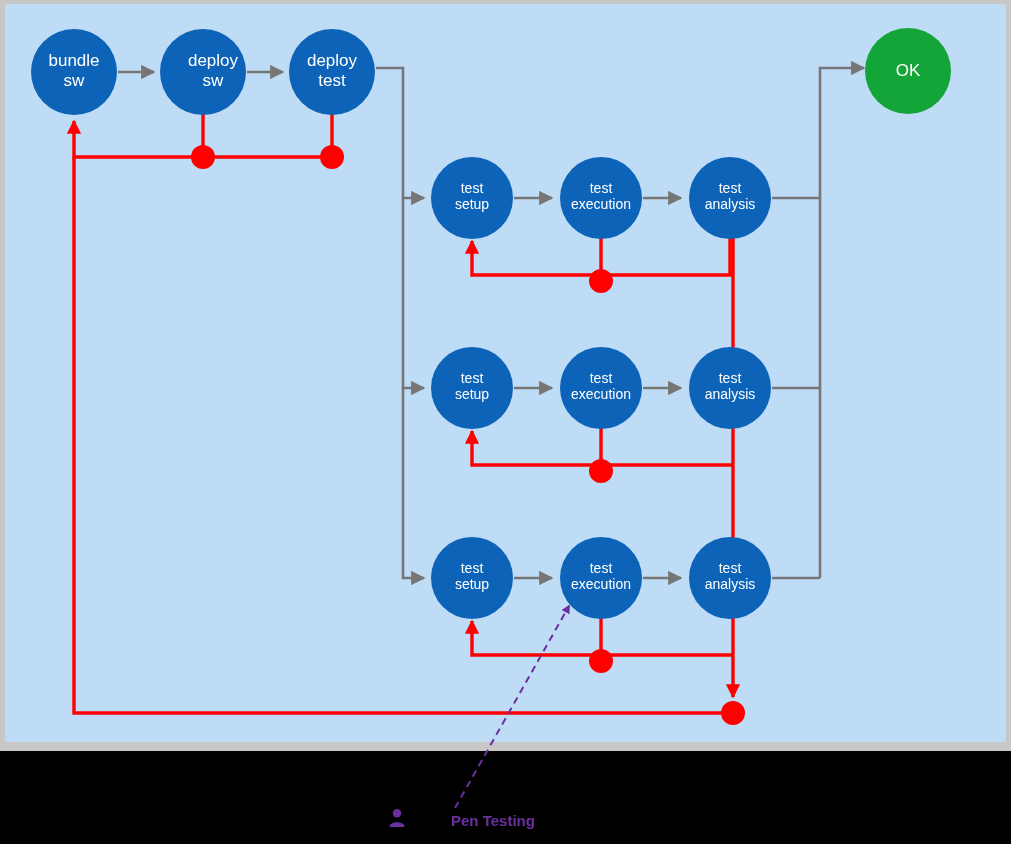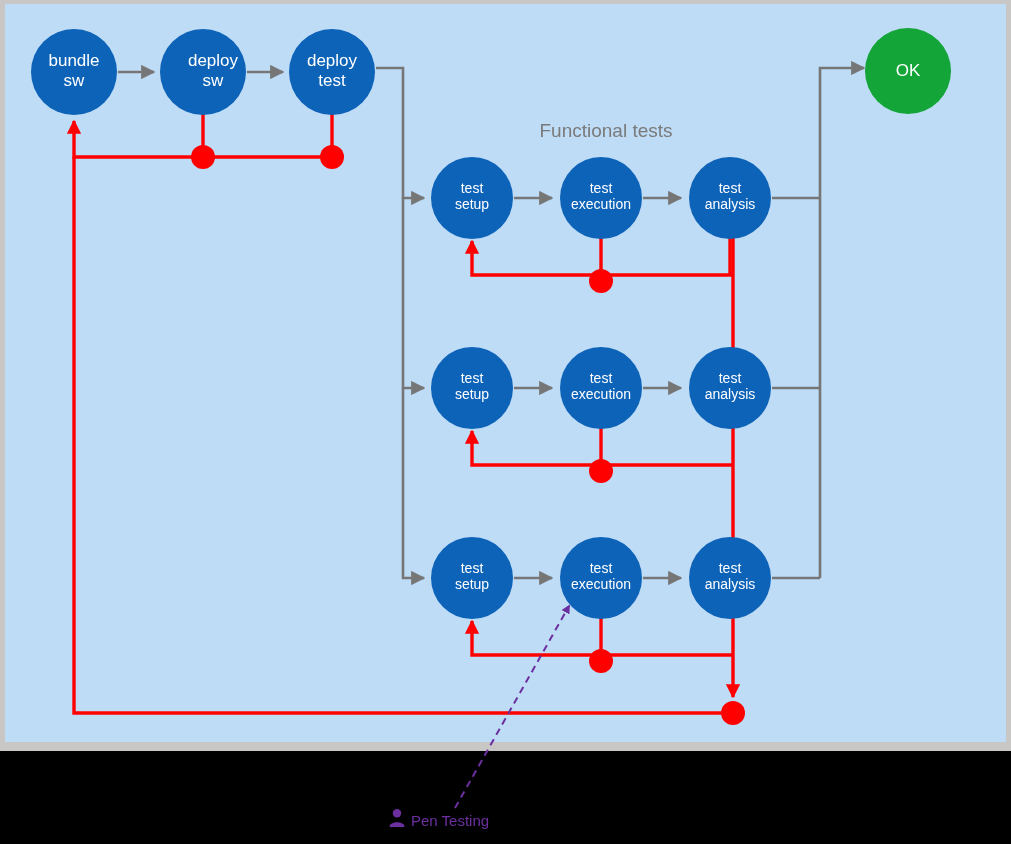--- a/index.html
+++ b/index.html
@@ -56,22 +56,23 @@
     position: absolute;
     color: #7a7a7a;
     font-size: 19px;
     text-align: center;
     white-space: nowrap;
   }
   .pen-label {
     position: absolute;
     color: #6b2fa0;
     font-size: 15px;
-    font-weight: normal;
+    font-weight: bold;
     white-space: nowrap;
+    margin-left: 40px;
   }
   .pen-icon {
     position: absolute;
   }
 </style>
 </head>
 <body>
 
 <div id="stage">
 
@@ -165,21 +166,20 @@
   </svg>
 
   <div class="node-label" style="left:14px; top:51px; width:120px; font-size:17px;"><span>bundle</span><br><span>sw</span></div>
 
   <div class="node-label" style="left:153px; top:51px; width:120px; font-size:17px;"><span>deploy</span><br><span>sw</span></div>
 
   <div class="node-label" style="left:272px; top:51px; width:120px; font-size:17px;"><span>deploy</span><br><span>test</span></div>
 
   <div class="node-label" style="left:848px; top:61px; width:120px; font-size:17px;"><span>OK</span></div>
 
-  <div class="cluster-title" style="left:506px; top:120px; width:200px;">Functional tests</div>
 
   <div class="node-label" style="left:412px; top:180px; width:120px; font-size:14px;"><span>test</span><br><span>setup</span></div>
 
   <div class="node-label" style="left:541px; top:180px; width:120px; font-size:14px;"><span>test</span><br><span>execution</span></div>
 
   <div class="node-label" style="left:670px; top:180px; width:120px; font-size:14px;"><span>test</span><br><span>analysis</span></div>
 
 
   <div class="node-label" style="left:412px; top:370px; width:120px; font-size:14px;"><span>test</span><br><span>setup</span></div>
 

